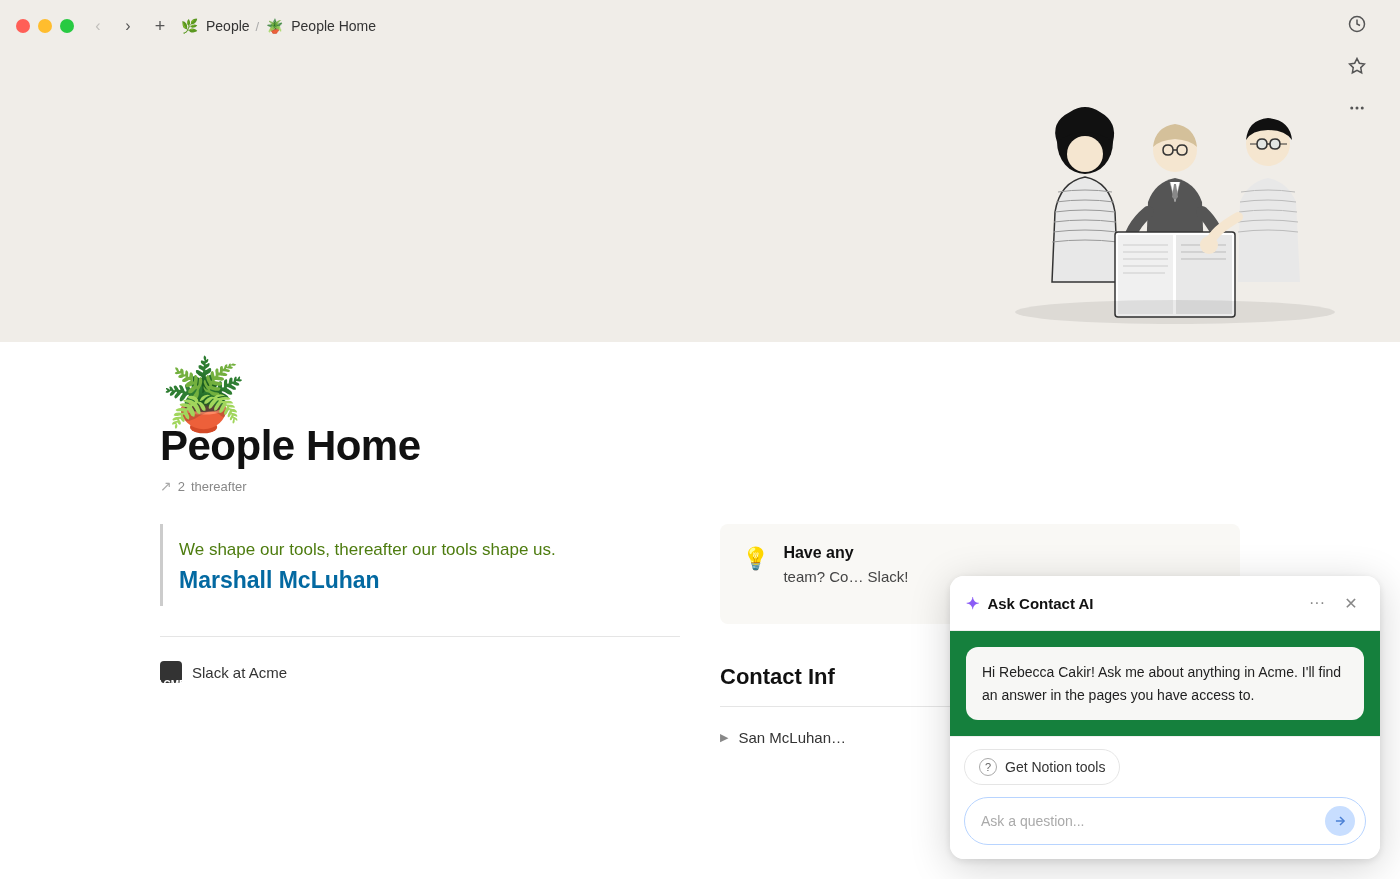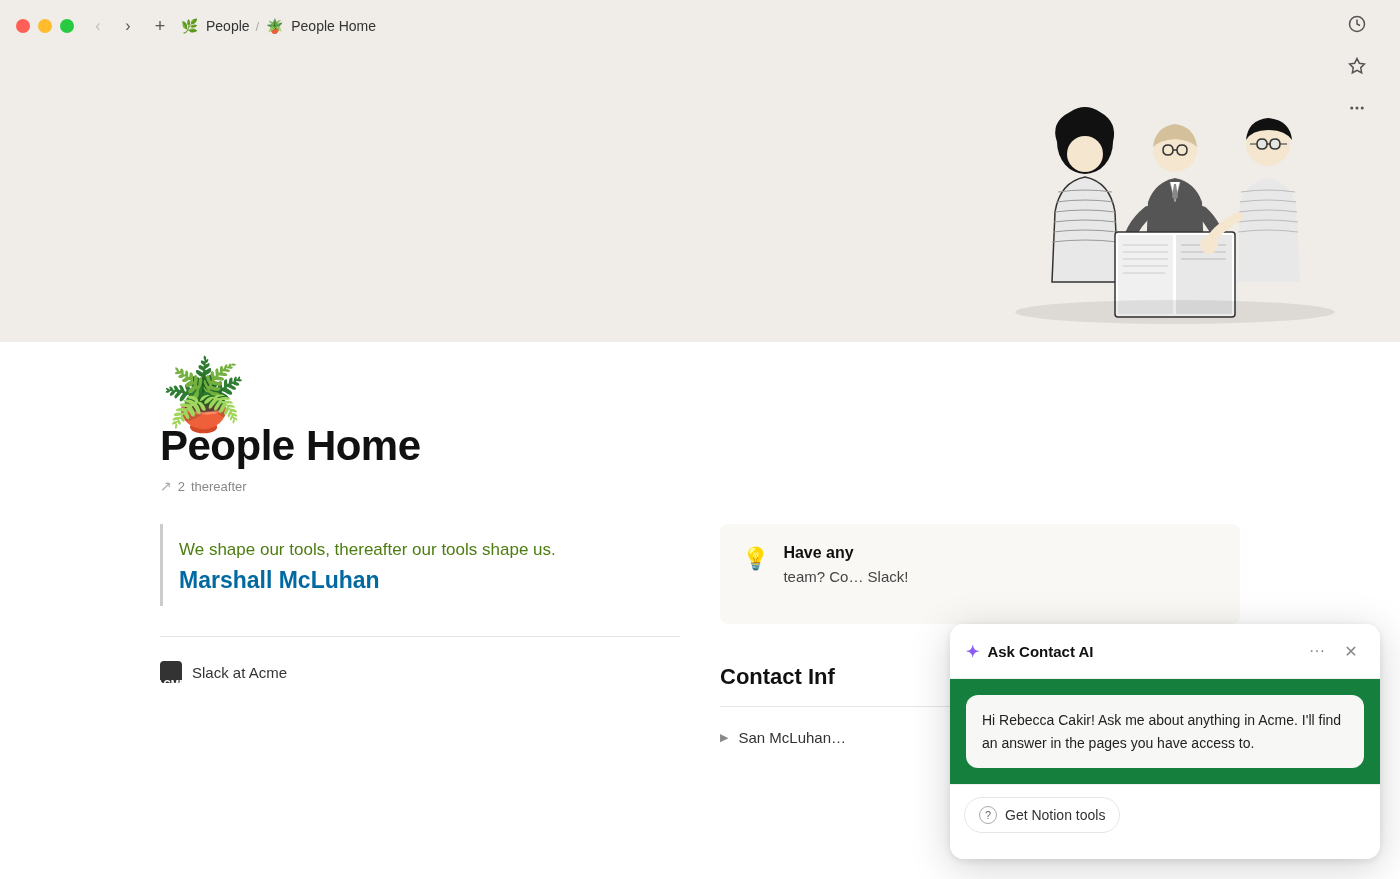--- a/index.html
+++ b/index.html
@@ -605,14 +605,23 @@
   <div class="ai-messages">
     <div class="ai-message-bubble">Hi Rebecca Cakir! Ask me about anything in Acme. I'll find an answer in the pages you have access to.</div>
   </div>
 
   <div class="ai-footer">
     <button class="get-help-btn">
       <span style="width:18px;height:18px;border:1.5px solid #aaa;border-radius:50%;display:flex;align-items:center;justify-content:center;font-size:11px;color:#666;flex-shrink:0;">?</span>
       <span>Get Notion tools</span>
     </button>
 
+    <div class="ai-input-wrapper">
+      <input class="ai-input" type="text" placeholder="Ask a question..." style="">
+      <button class="ai-send-btn">
+        <svg width="14" height="14" viewBox="0 0 24 24" fill="none" stroke="currentColor" stroke-width="2.5">
+          <line x1="5" y1="12" x2="19" y2="12"></line>
+          <polyline points="12 5 19 12 12 19"></polyline>
+        </svg>
+      </button>
+    </div>
   </div>
 </div>
 
 </body></html>

